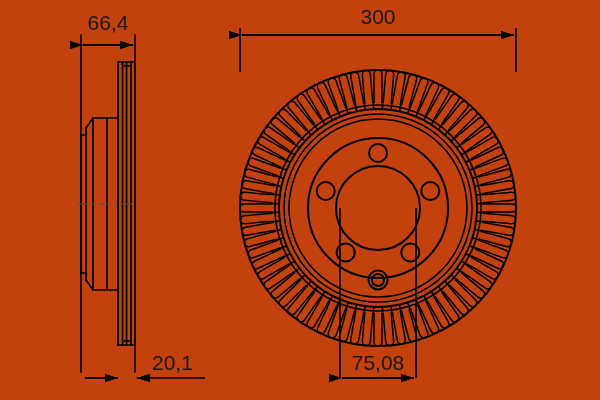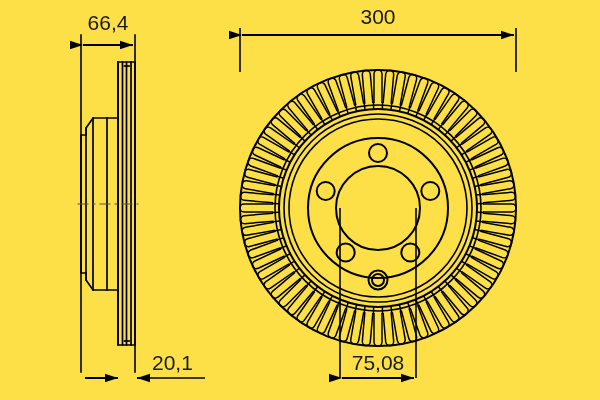--- a/index.html
+++ b/index.html
@@ -4,21 +4,21 @@
 <style>
   html, body {
     margin: 0;
     padding: 0;
     background: #ffffff;
   }
   #root {
     position: relative;
     width: 600px;
     height: 400px;
-    background: #fde047;
+    background: #c2410c;
     overflow: hidden;
     font-family: "Liberation Sans", sans-serif;
   }
   #drawing {
     position: absolute;
     left: 0;
     top: 0;
     width: 600px;
     height: 400px;
   }

